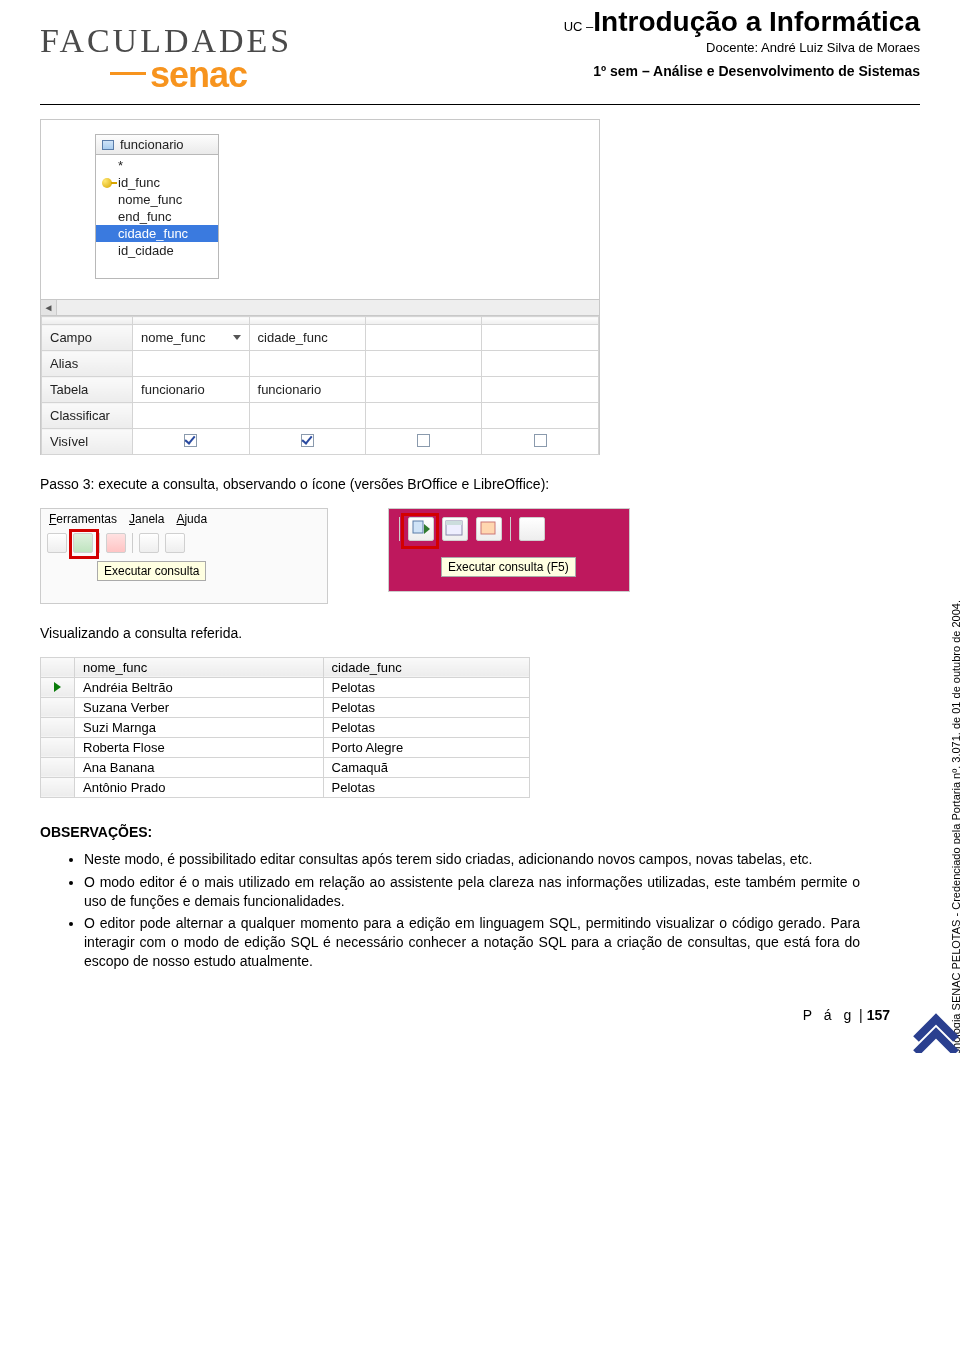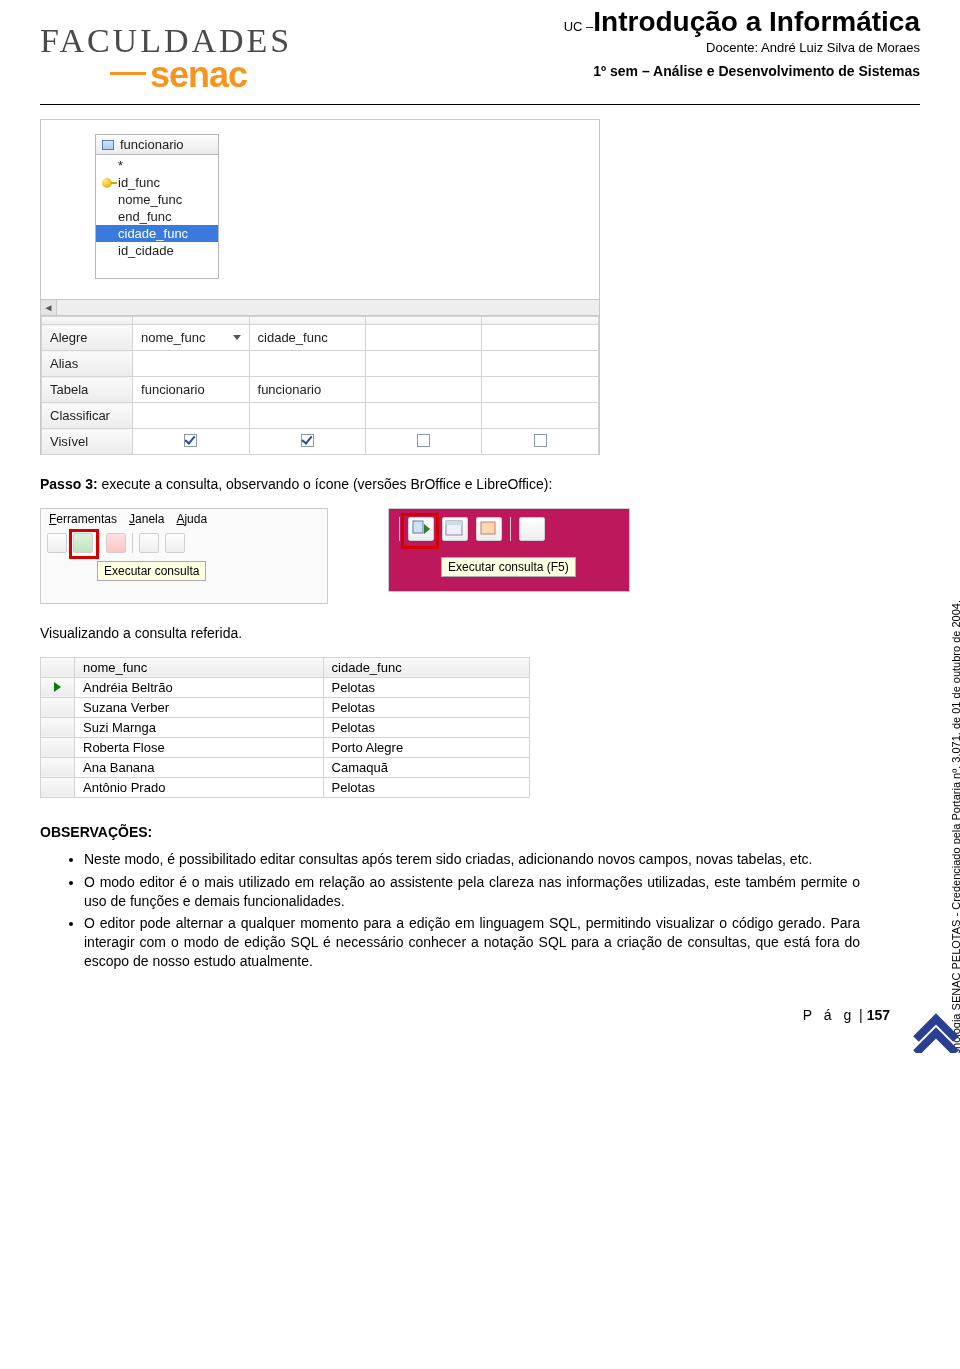--- a/index.html
+++ b/index.html
@@ -173,21 +173,21 @@
     position: relative;
   }
   .chk.on::after{
     content:""; position:absolute; left:2px; top:-1px;
     width:4px; height:8px;
     border:solid #2a4aa0; border-width:0 2px 2px 0;
     transform: rotate(40deg);
   }
 
   .body-text { font-size: 14px; line-height: 1.35; margin-top: 20px; text-align: justify; }
-  .body-text .step-lbl { font-weight: 700; }
+  .body-text .step-lbl { font-weight: 400; }
 
   .row-imgs { display:flex; gap:60px; margin-top:10px; align-items:flex-start; }
 
   
   .tb1 {
     width: 288px; height: 96px;
     border:1px solid #ccc; background:#fafafa;
     font-family:'Segoe UI',Tahoma,sans-serif; font-size:12px;
     position:relative;
   }
@@ -351,21 +351,21 @@
         </colgroup>
         <tbody>
             <tr>
           <td class="colhdr" style="background:linear-gradient(#fafafa,#ececec);"></td>
           <td class="colhdr"></td>
               <td class="colhdr"></td>
               <td class="colhdr"></td>
               <td class="colhdr"></td>
         </tr>
         <tr>
-          <td class="rowhdr">Alegre</td>
+          <td class="rowhdr">Campo</td>
           <td>
                 <div class="cell-flex">
                   <span>nome_func</span>
                   <span class="dd-caret"></span>
                 </div>
               </td>
           <td>cidade_func</td>
           <td></td>
           <td></td>
         </tr>

